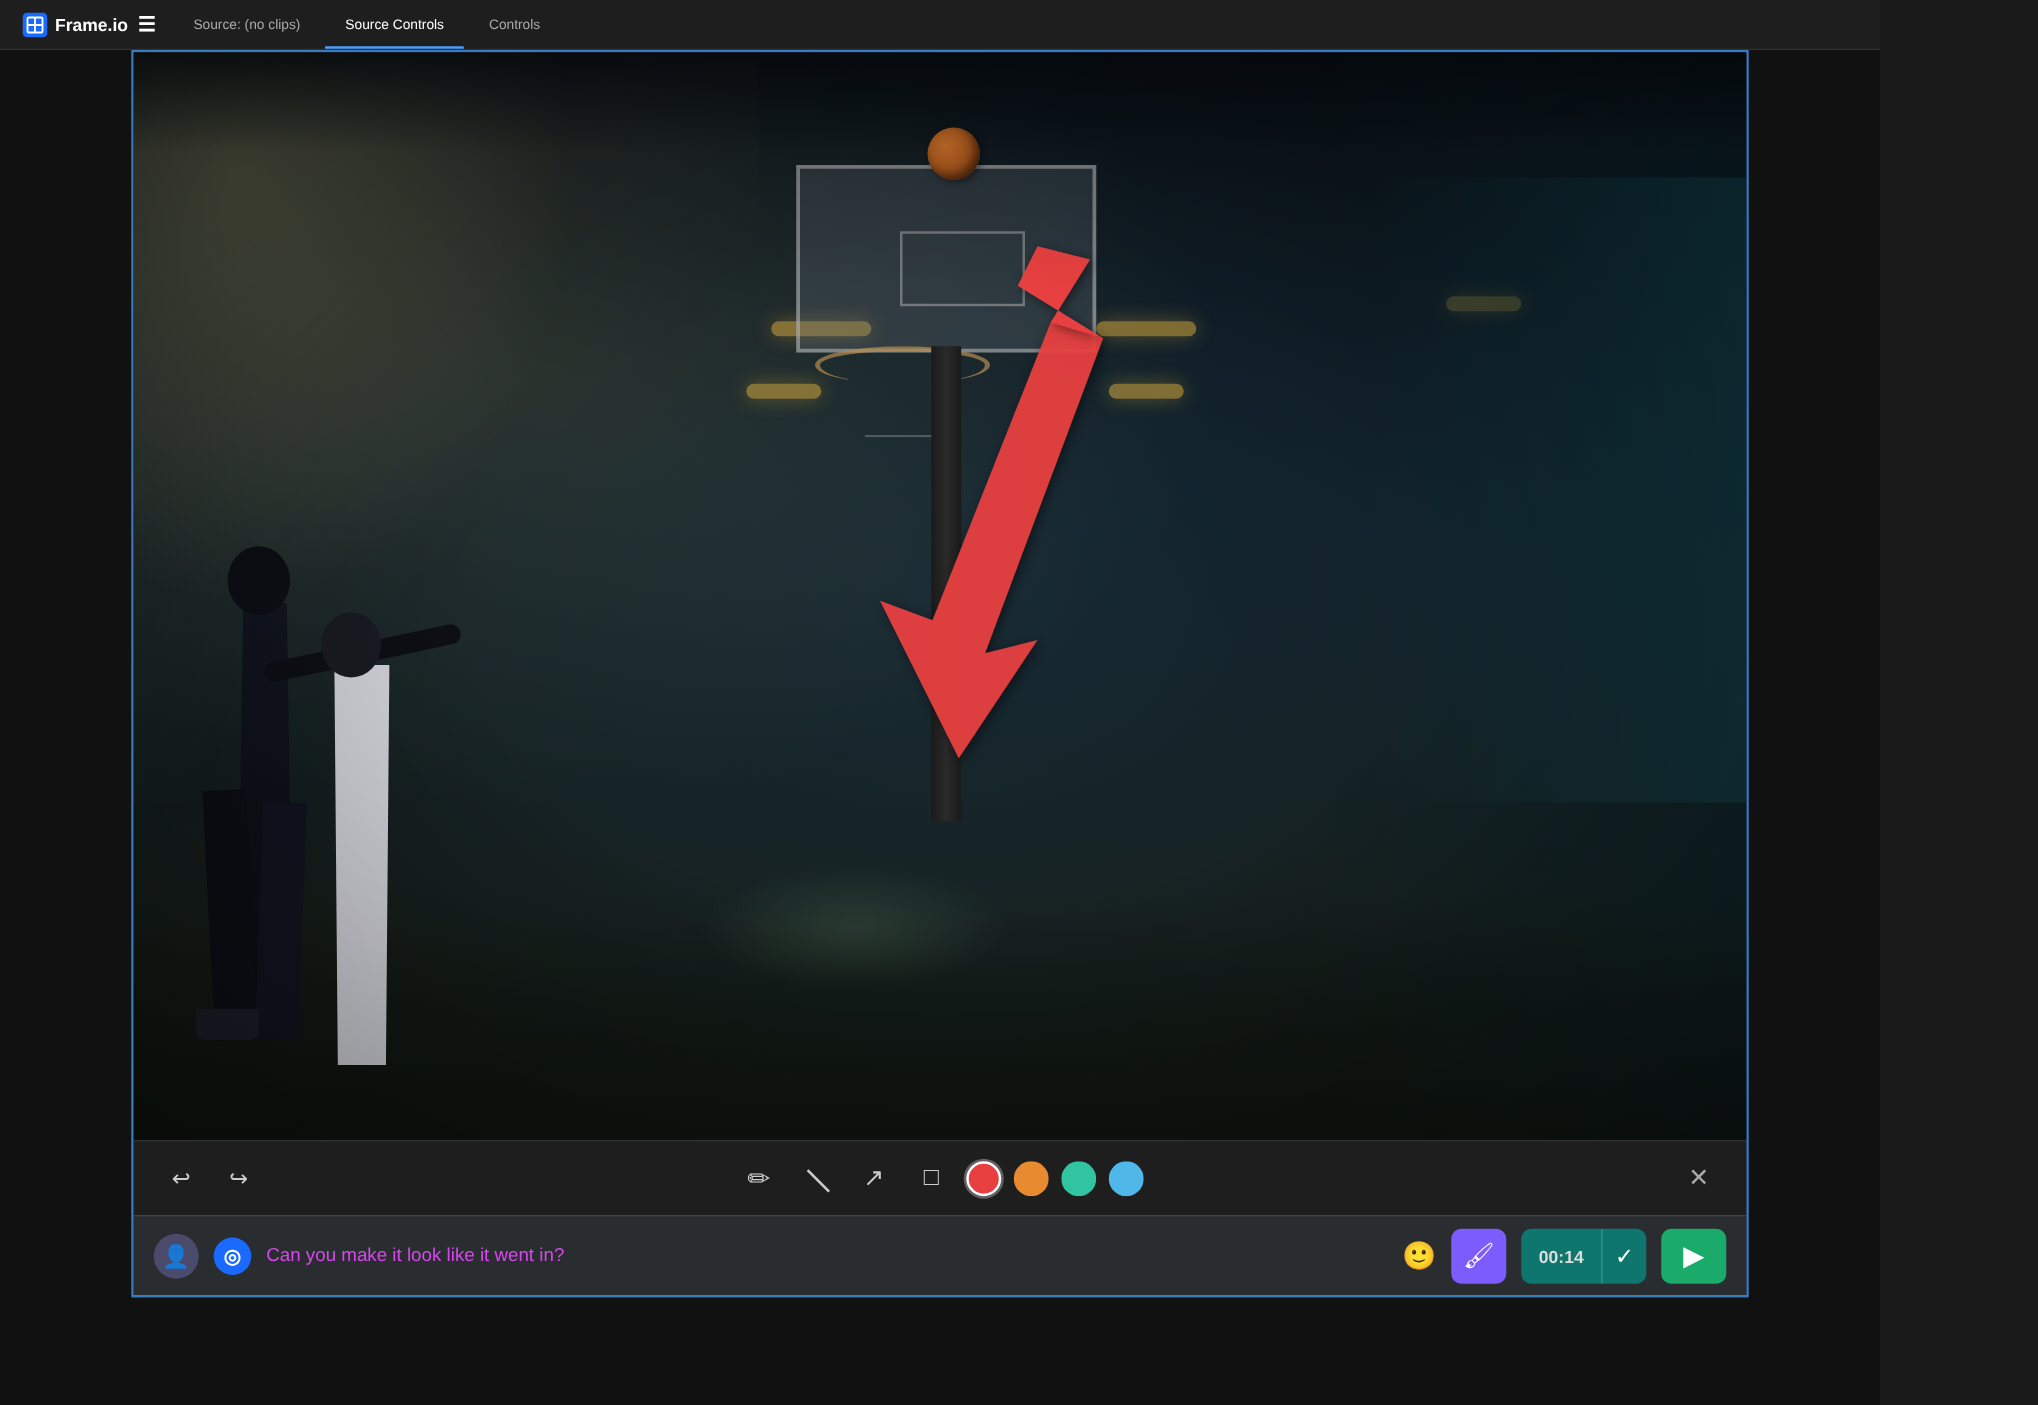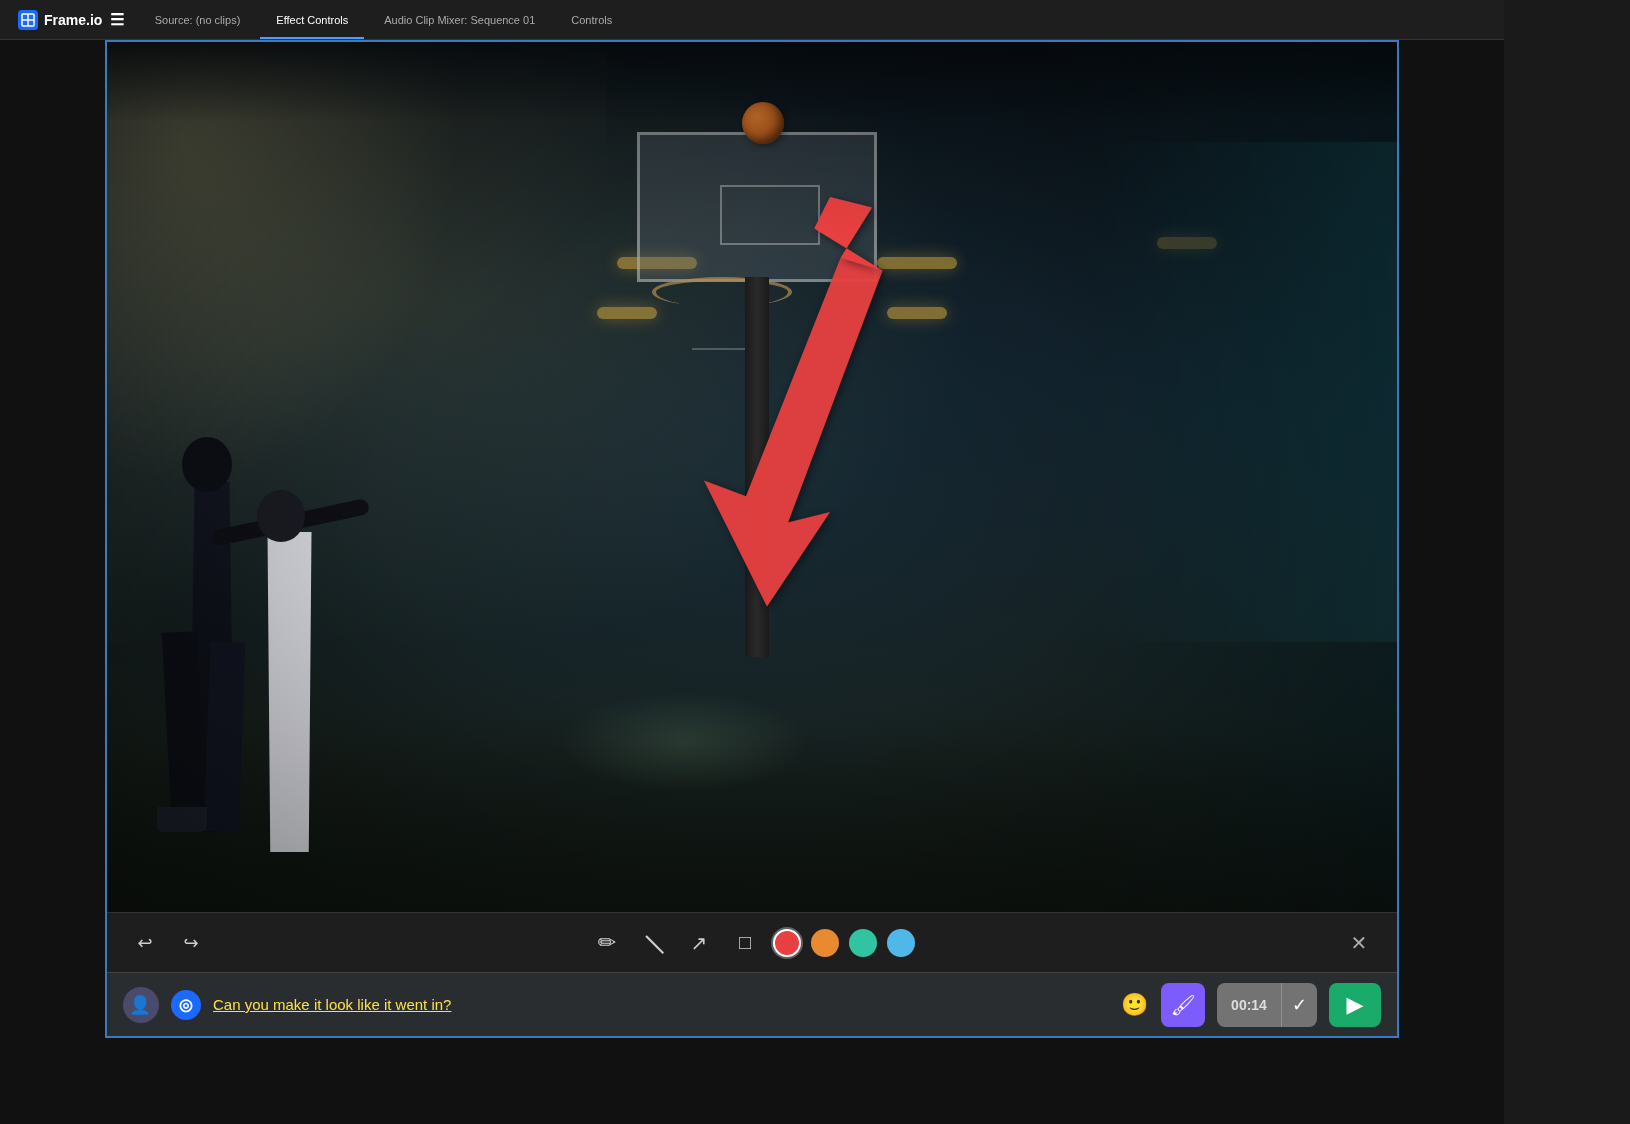--- a/index.html
+++ b/index.html
@@ -290,22 +290,21 @@
       display: flex;
       align-items: center;
       justify-content: center;
       font-size: 14px;
       flex-shrink: 0;
     }
 
     .comment-text {
       flex: 1;
       font-size: 15px;
-      color: #fde047;
-      text-decoration: underline;
+      color: #d946ef;
     }
 
     .emoji-btn {
       font-size: 22px;
       cursor: pointer;
       background: none;
       border: none;
       color: #aaa;
     }
 
@@ -319,21 +318,21 @@
       justify-content: center;
       cursor: pointer;
       border: none;
       color: #fff;
       font-size: 20px;
     }
 
     .timecode-btn {
       display: flex;
       align-items: center;
-      background: #737373;
+      background: #0f766e;
       border-radius: 8px;
       overflow: hidden;
       height: 44px;
       justify-content: center;
     }
     .timecode-label {
       padding: 0 14px;
       color: #ddd;
       font-size: 14px;
       font-weight: 600;
@@ -411,24 +410,21 @@
         <line x1="10" y1="4" x2="10" y2="16" stroke="white" stroke-width="1.5"></line>
       </svg>
       <span>Frame.io</span>
       <span style="font-size:16px; margin-left:2px;">☰</span>
     </div>
 
     <div class="tab-item">
       <span>Source: (no clips)</span>
     </div>
     <div class="tab-item active">
-      <span>Effect Controls</span>
-    </div>
-    <div class="tab-item">
-      <span>Audio Clip Mixer: Sequence 01</span>
+      <span>Source Controls</span>
     </div>
     <div class="tab-item">
       <span>Controls</span>
     </div>
   </div>
 
   <div class="main-content">
     <div class="panel-wrapper">
 
       <div class="video-container">

